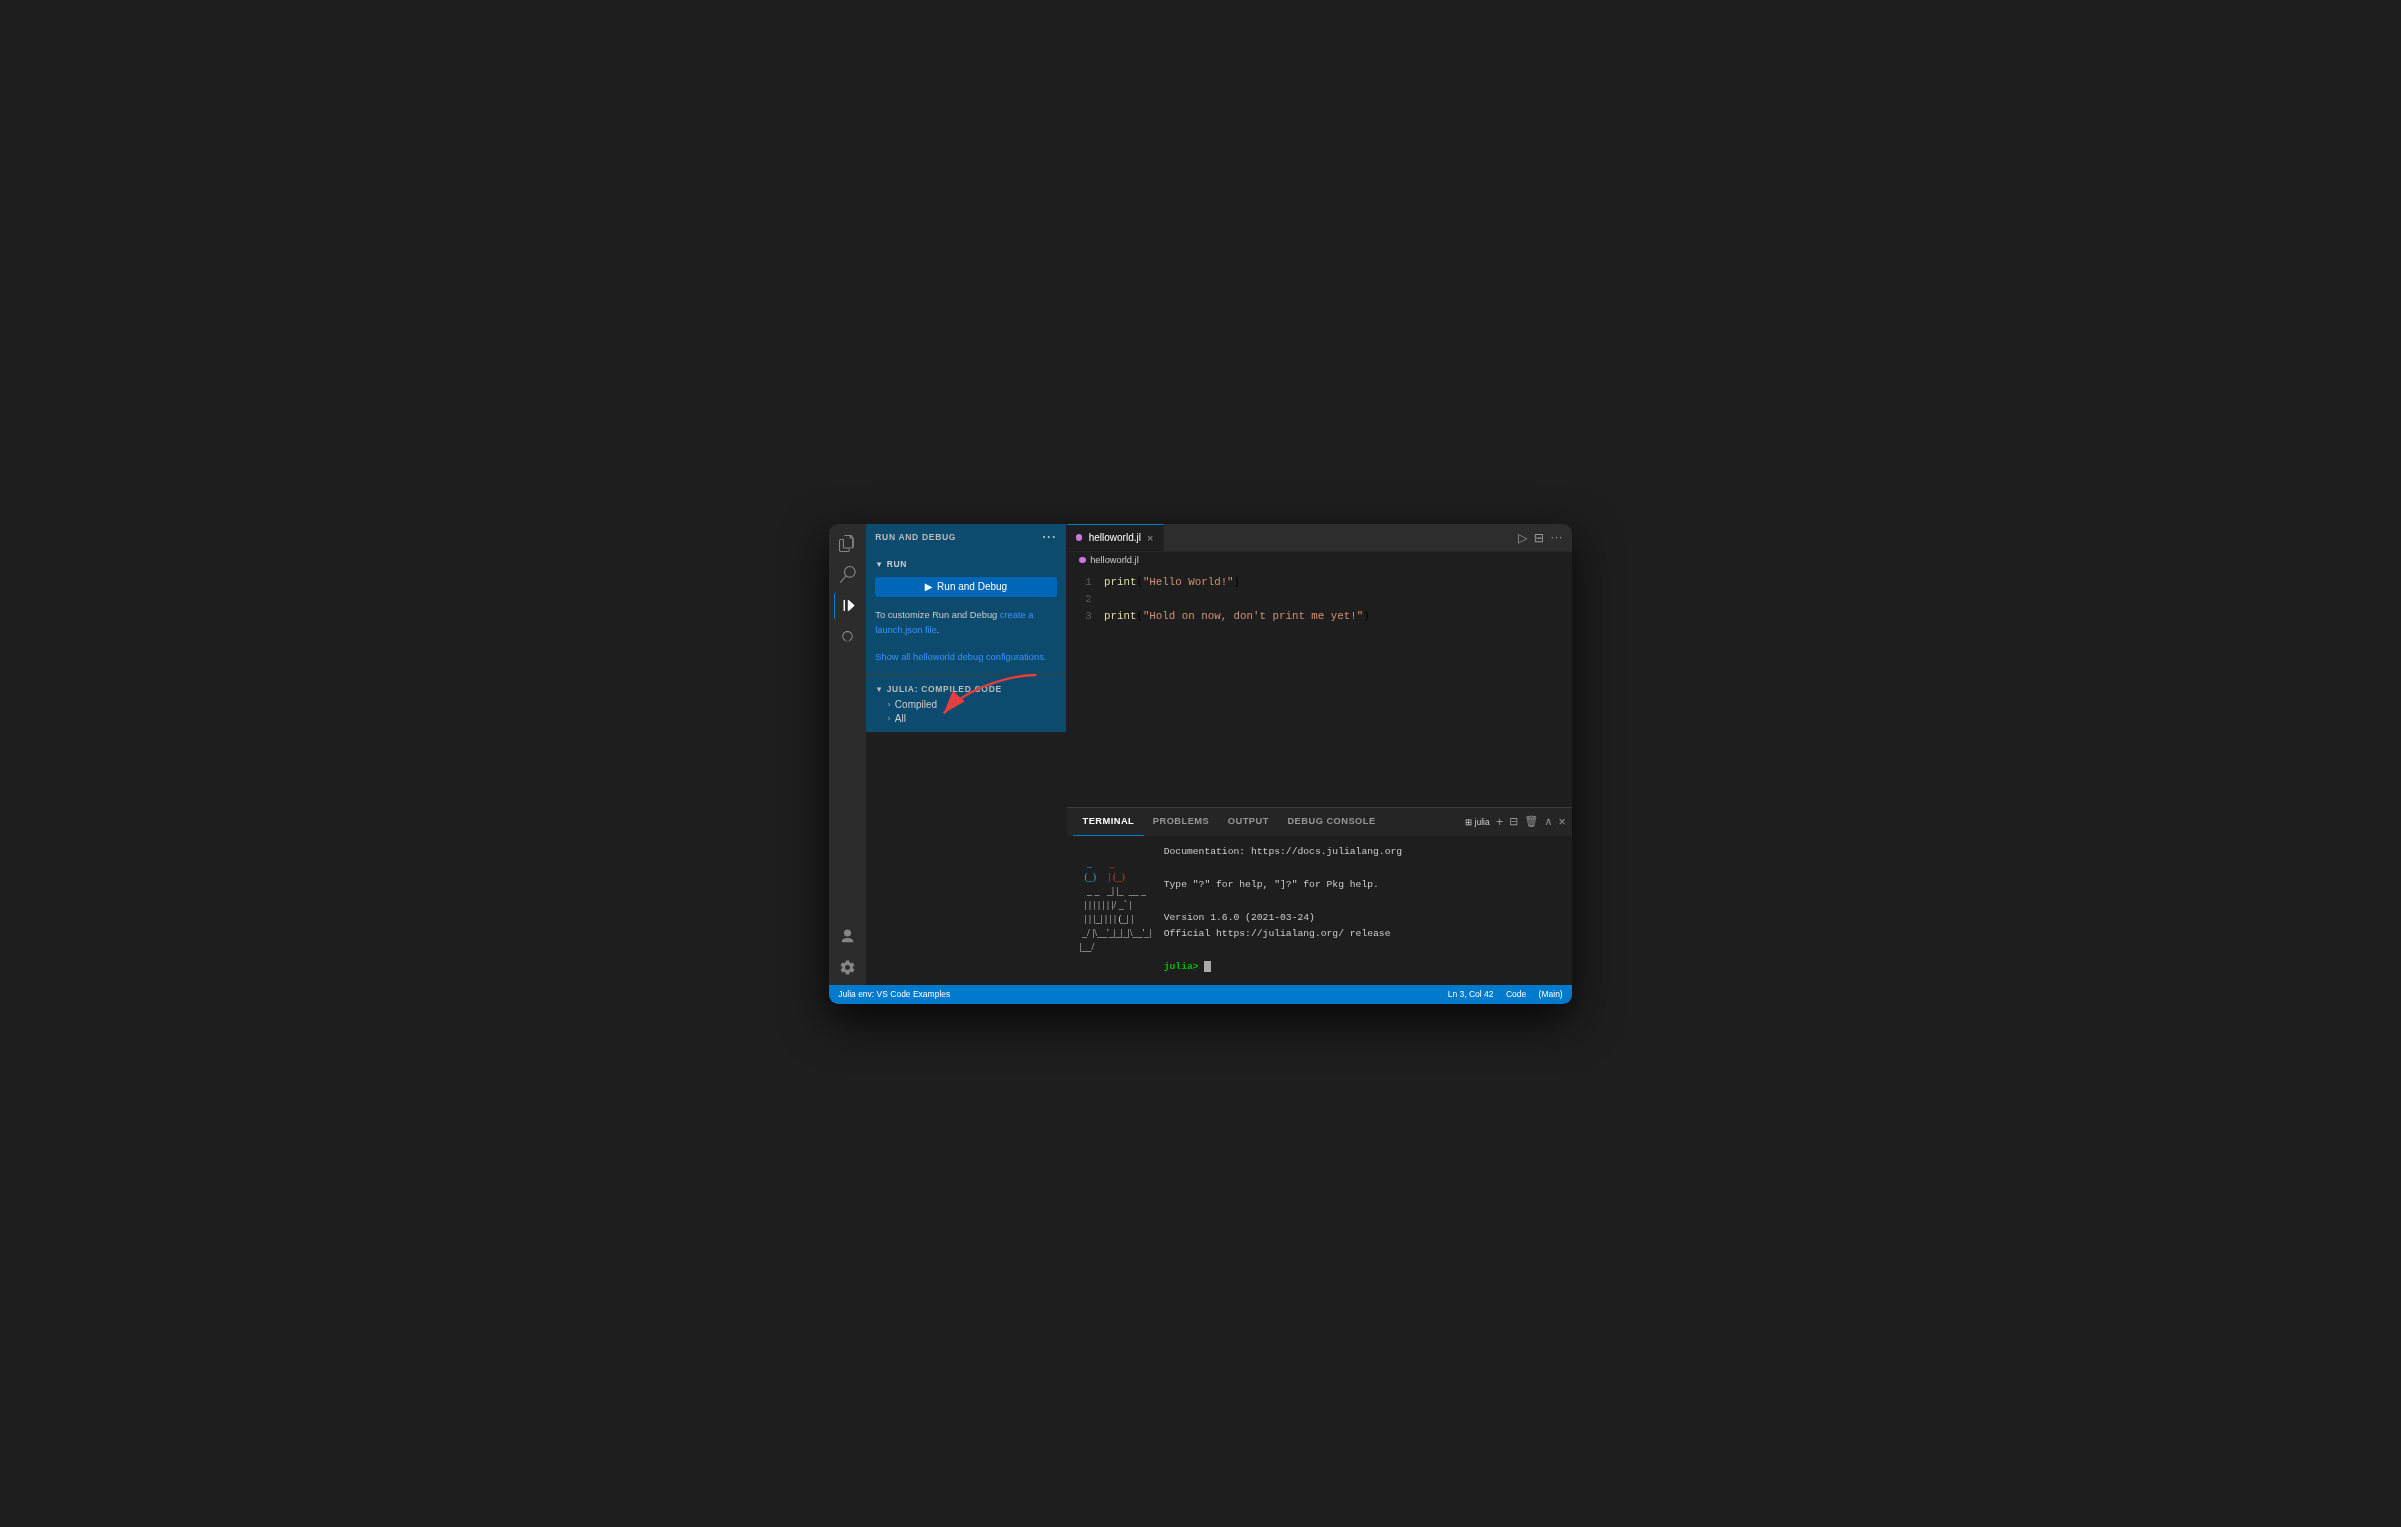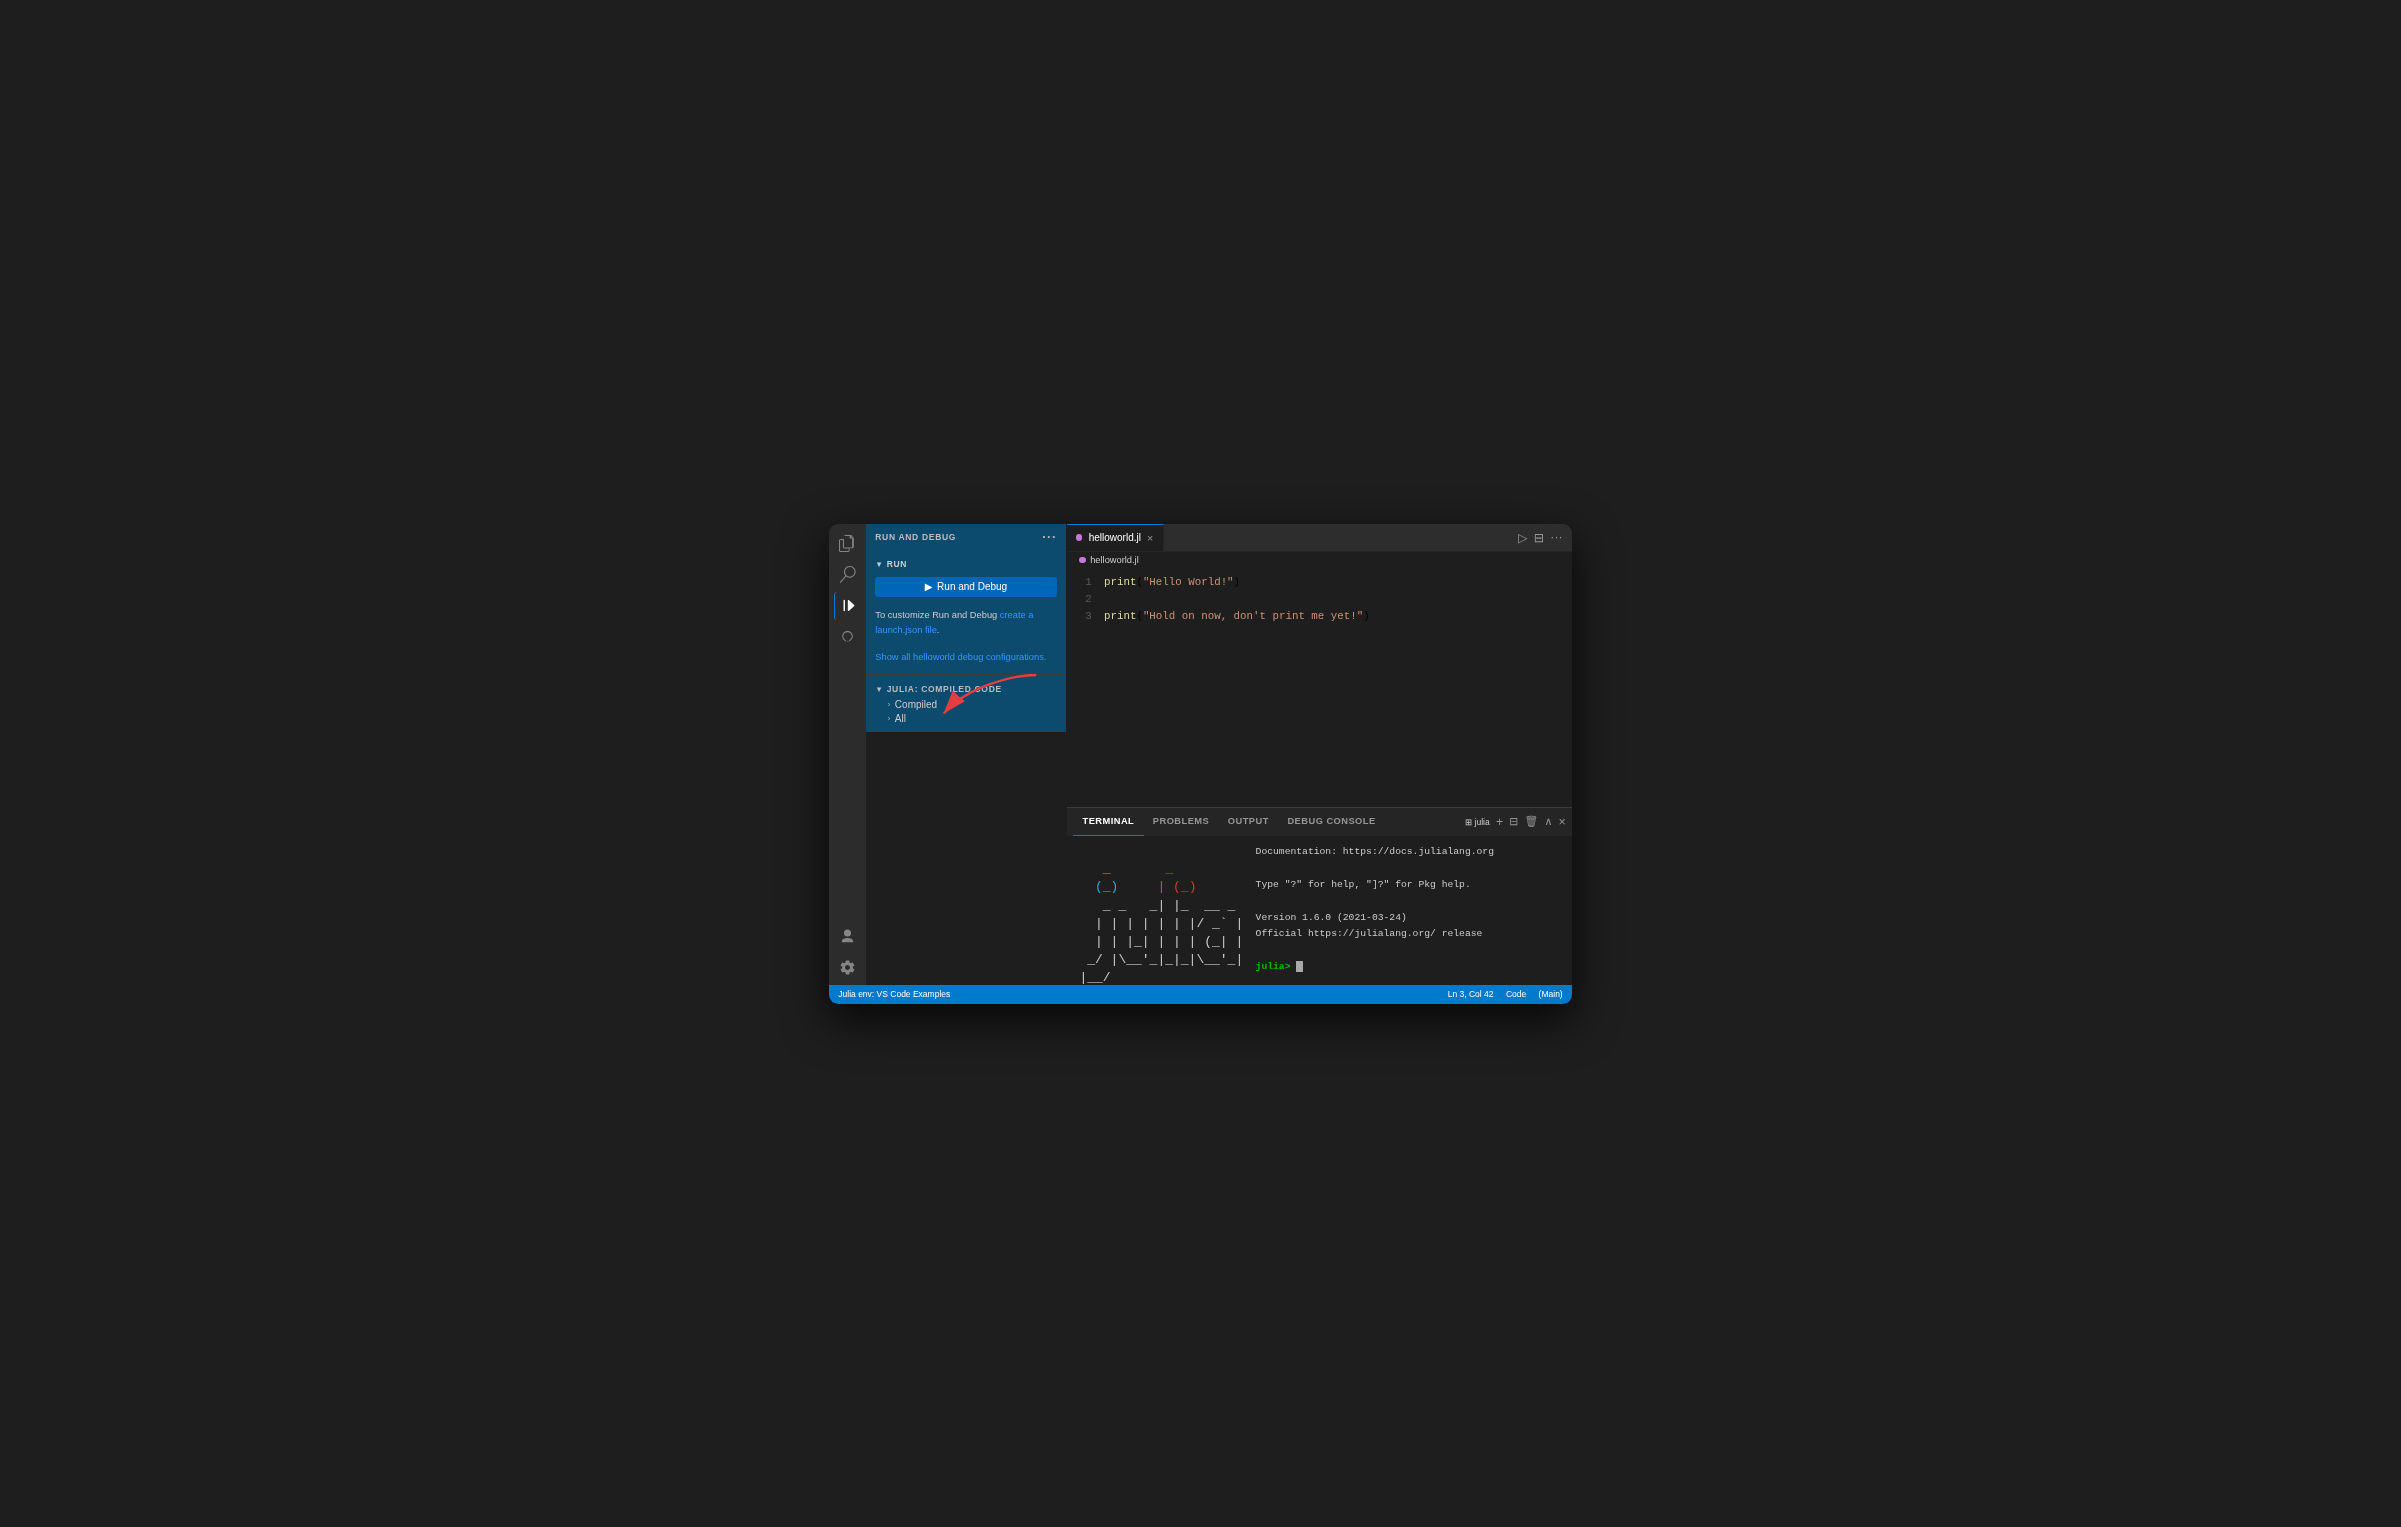--- a/index.html
+++ b/index.html
@@ -346,24 +346,25 @@
       overflow: auto;
       font-family: 'Courier New', monospace;
       font-size: 9.7px;
       line-height: 1.55;
       color: #cccccc;
       display: flex;
       gap: 12.4px;
     }
     .julia-logo-ascii {
       color: #cccccc;
-      font-size: 13px;
+      font-size: 10px;
       line-height: 1.4;
       white-space: pre;
       flex-shrink: 0;
+      font-family: Liberation Serif, serif;
     }
     .terminal-info {
       padding-top: 1.5px;
       line-height: 1.7;
     }
     .julia-prompt {
       color: #00bb00;
       font-weight: bold;
     }
     

